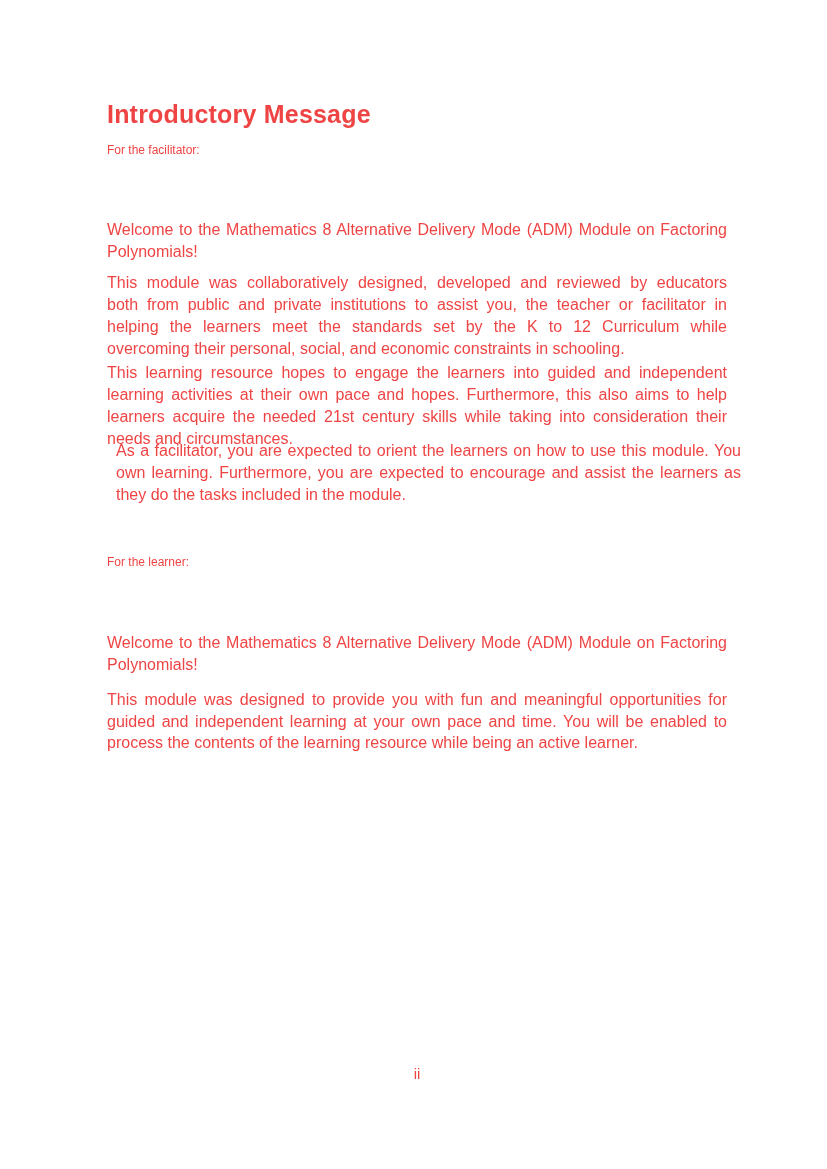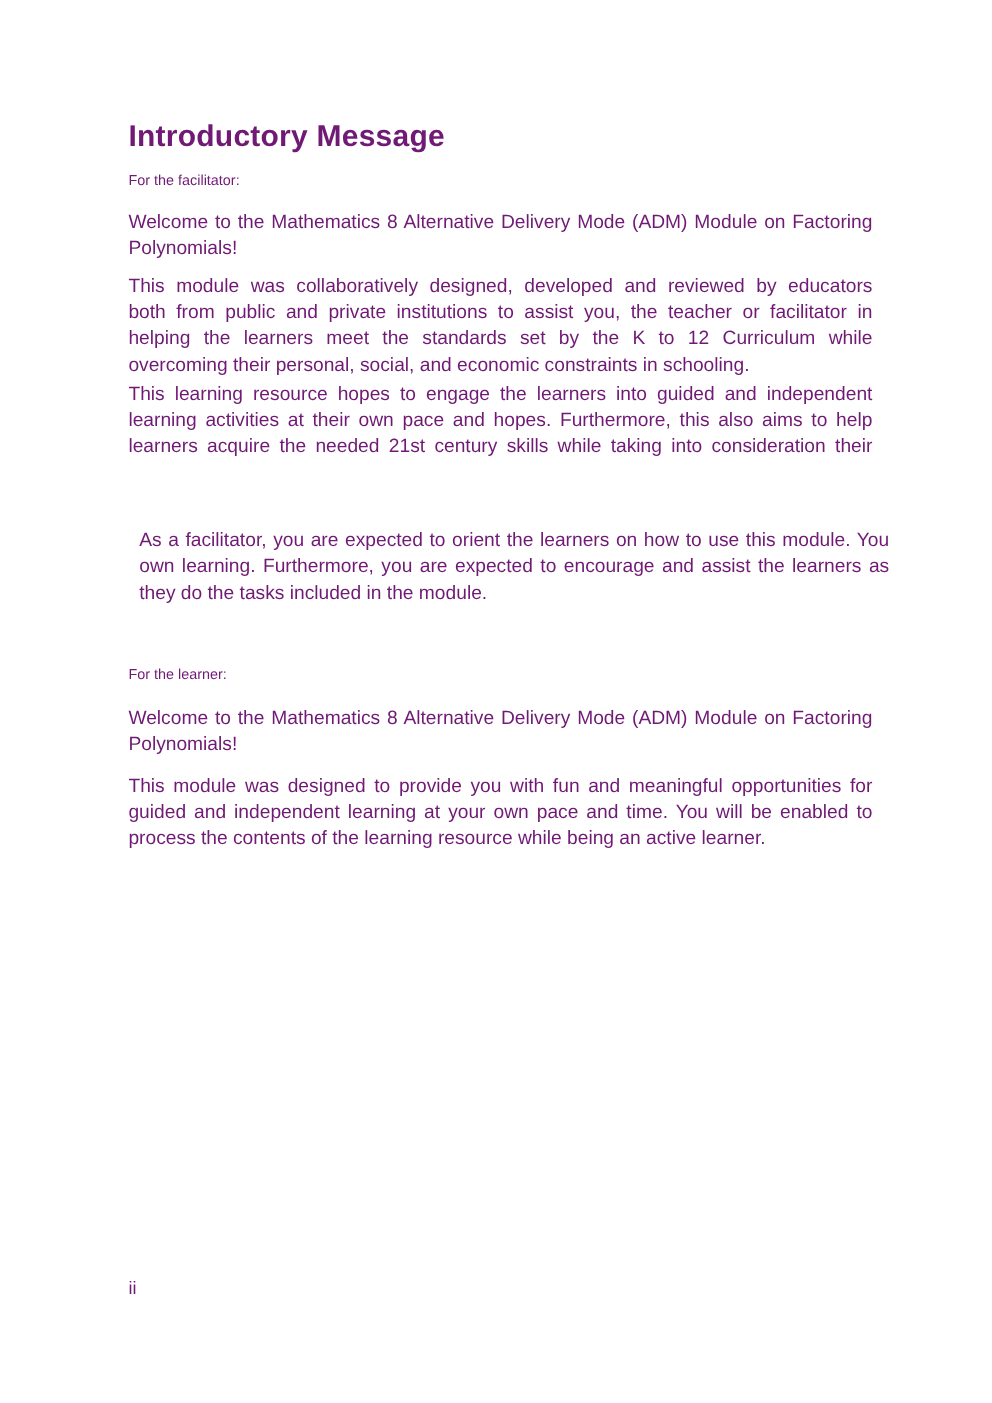--- a/index.html
+++ b/index.html
@@ -6,21 +6,21 @@
     margin: 0;
     padding: 0;
     background: #ffffff;
   }
   .page {
     position: relative;
     width: 827px;
     height: 1169px;
     background: #ffffff;
     font-family: "Liberation Sans", sans-serif;
-    color: #701a75;
+    color: #ef4444;
     overflow: hidden;
   }
   .abs { position: absolute; }
 
   .doc-title {
     left: 107px;
     top: 100px;
     font-size: 25px;
     font-weight: 700;
     letter-spacing: 0.2px;
@@ -45,29 +45,29 @@
   .line.j {
     text-align: justify;
     text-align-last: justify;
   }
   
   .line.last {
     text-align: left;
     white-space: nowrap;
   }
 
-  .col-std  { left: 107px; width: 620px; }
+  .col-std  { left: 107px; width: 620px; margin-top: 44px; }
   .col-wide { left: 116px; width: 625px; }
 
   .page-number {
     left: 107px;
     width: 620px;
     top: 1065px;
     font-size: 15px;
-    text-align: left;
+    text-align: center;
   }
 </style>
 </head>
 <body>
 
 <div class="page">
 
   <h1 class="abs doc-title" style="margin:0;">Introductory Message</h1>
 
   <div class="abs label" style="top:143px; left:107px;">For the facilitator:</div>
@@ -81,20 +81,21 @@
     <div class="line j">This module was collaboratively designed, developed and reviewed by educators</div>
     <div class="line j">both from public and private institutions to assist you, the teacher or facilitator in</div>
     <div class="line j">helping the learners meet the standards set by the K to 12 Curriculum while</div>
     <div class="line last">overcoming their personal, social, and economic constraints in schooling.</div>
   </div>
 
   <div class="abs para wide-lh col-std" style="top:318px;">
     <div class="line j">This learning resource hopes to engage the learners into guided and independent</div>
     <div class="line j">learning activities at their own pace and hopes. Furthermore, this also aims to help</div>
     <div class="line j">learners acquire the needed 21st century skills while taking into consideration their</div>
+    <div class="line last">needs and circumstances.</div>
   </div>
 
   <div class="abs para wide-lh col-wide" style="top:440px;">
     <div class="line j">As a facilitator, you are expected to orient the learners on how to use this module. You</div>
     <div class="line j">own learning. Furthermore, you are expected to encourage and assist the learners as</div>
     <div class="line last">they do the tasks included in the module.</div>
   </div>
 
   <div class="abs label" style="top:555px; left:107px;">For the learner:</div>
 

